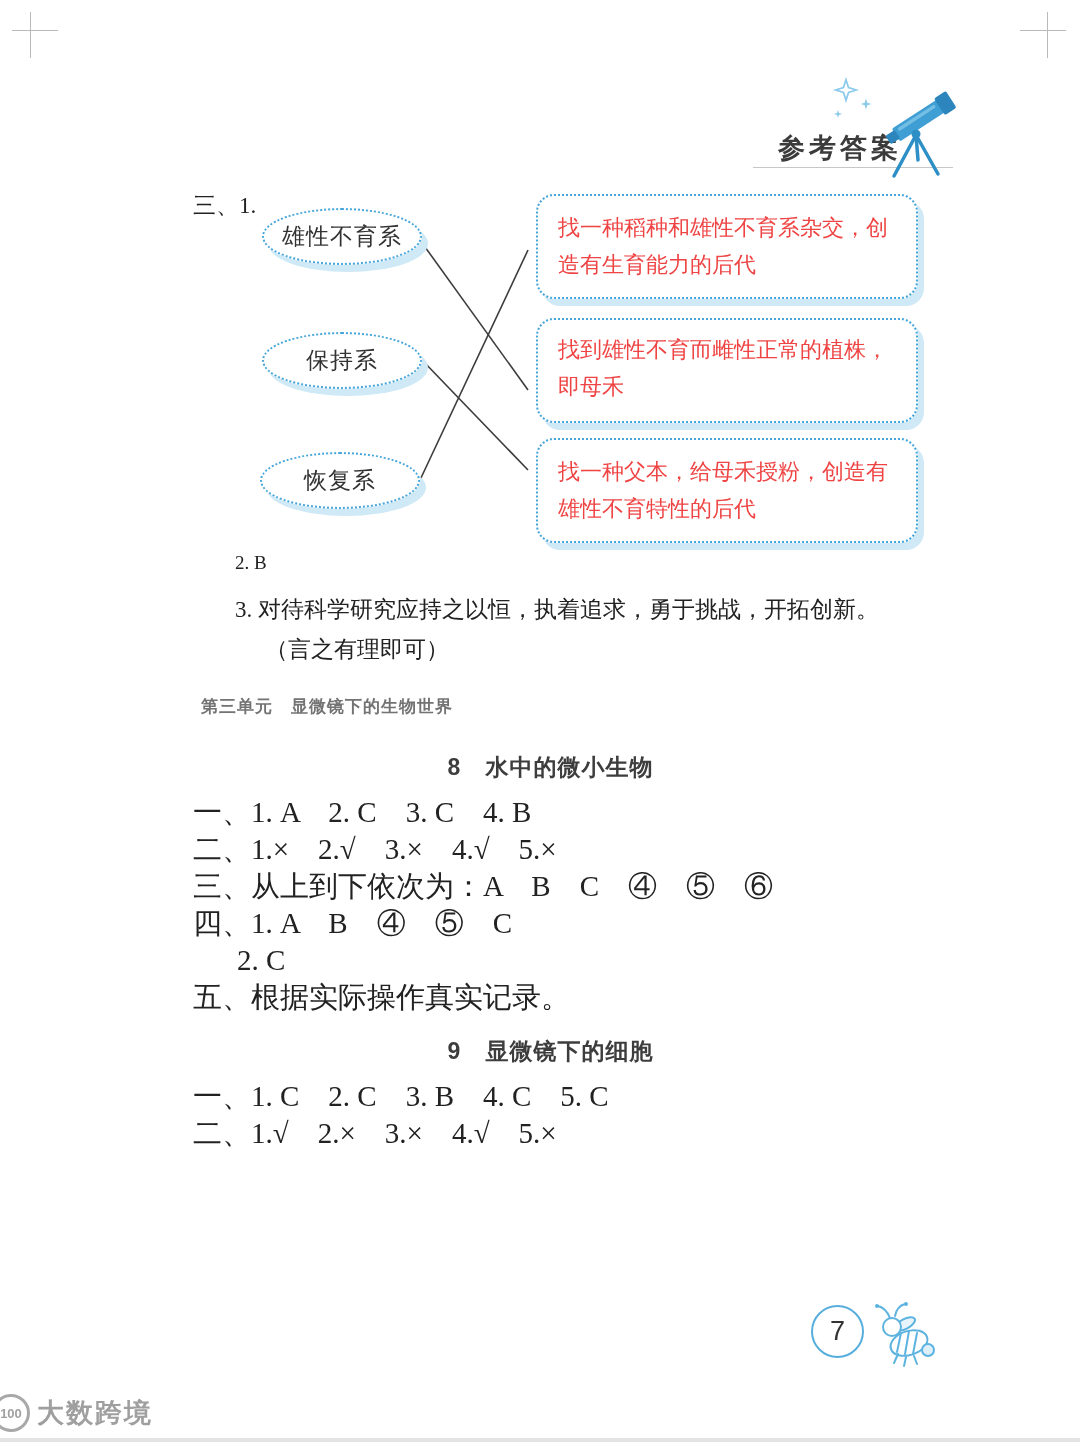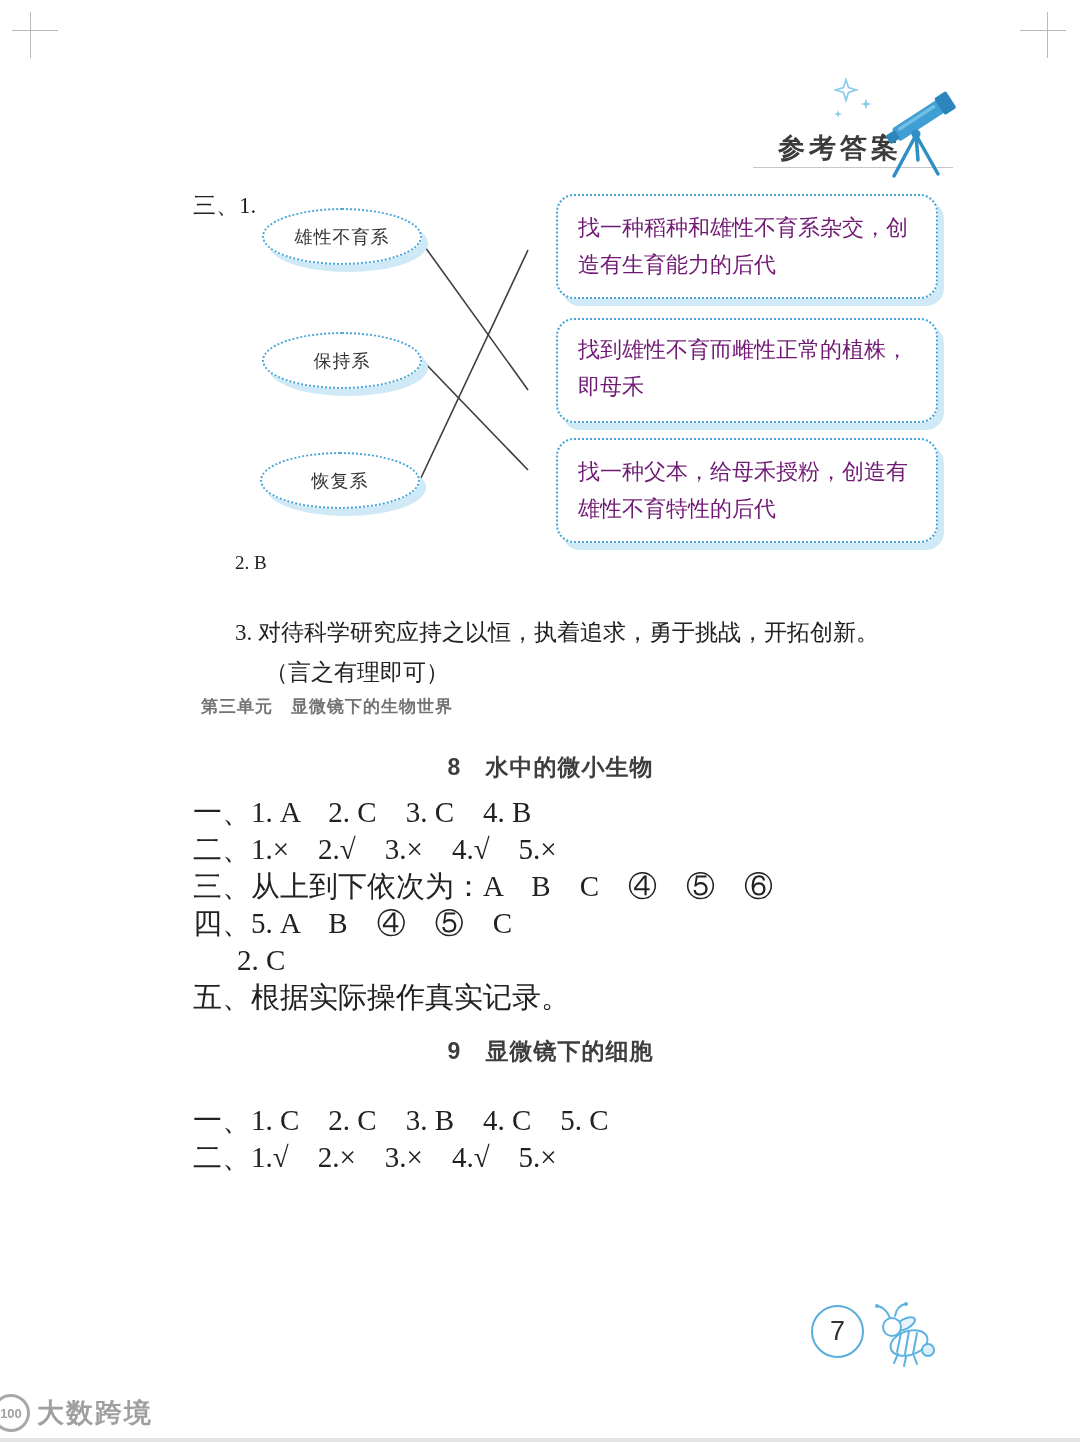--- a/index.html
+++ b/index.html
@@ -26,61 +26,61 @@
   .telescope { position:absolute; left:830px; top:72px; width:145px; height:115px; }
 
   
   .match-label { position:absolute; left:193px; top:190px; font-size:23px; color:#222; }
   .connectors { position:absolute; left:0; top:0; width:1080px; height:600px; z-index:1; }
   .ellipse {
     position:absolute; width:160px; height:57px; background:#fff; z-index:2;
     border:2px dotted #46a6da; border-radius:50%;
     box-shadow:6px 7px 0 #cfe9f7;
     display:flex; align-items:center; justify-content:center;
-    font-size:18px; color:#333; letter-spacing:1px;
+    font-size:23px; color:#333; letter-spacing:1px;
   }
   .e1 { left:262px; top:208px; }
   .e2 { left:262px; top:332px; }
   .e3 { left:260px; top:452px; }
   .mbox {
-    position:absolute; left:556px; width:382px; background:#fff; z-index:2;
+    position:absolute; left:536px; width:382px; background:#fff; z-index:2;
     border:2px dotted #46a6da; border-radius:18px;
     box-shadow:6px 7px 0 #cfe9f7;
-    padding:13px 20px; font-size:22px; line-height:1.7; color:#701a75;
+    padding:13px 20px; font-size:22px; line-height:1.7; color:#ef4444;
   }
   .b1 { top:194px; }
   .b2 { top:318px;font-family:Liberation Mono, monospace; }
   .b3 { top:438px; }
 
   
   .fu2 { position:absolute; left:235px; top:552px; font-size:19px; color:#222; }
   .fu3 {
     position:absolute; left:235px; top:590px; width:668px;
     font-size:23px; line-height:40px; color:#222;
-    padding-left:30px; text-indent:-30px;margin-top:23px;
+    padding-left:30px; text-indent:-30px;
   }
 
   
   .unit-heading {
     position:absolute; left:201px; top:695px;
     font-family:"Liberation Sans", sans-serif; font-weight:bold;
     font-size:17px; color:#737373; letter-spacing:1px;
   }
   .sec-title {
     position:absolute; left:0; width:1080px; text-align:center;
     font-family:"Liberation Sans", sans-serif; font-weight:bold;
     font-size:23px; color:#3d3d3d; letter-spacing:1px;padding-left:21px;
   }
   .t8 { top:752px; }
   .t9 { top:1036px; }
 
   
   .answers { position:absolute; left:193px; font-size:29px; color:#222; }
   .a8 { top:801px; }
-  .a9 { top:1085px;margin-top:24px; }
+  .a9 { top:1085px; }
   .ans { line-height:23px; margin-bottom:14px; white-space:nowrap; }
   .ans.indent { padding-left:44px; }
 
   
   .page-num {
     position:absolute; left:811px; top:1305px; width:53px; height:53px;
     border:2.5px solid #57aedd; border-radius:50%; background:#fff;
     display:flex; align-items:center; justify-content:center;
     font-family:"Liberation Sans", sans-serif; font-size:27px; color:#333;
   }
@@ -170,21 +170,21 @@
   <div class="fu2">2. B</div>
   <div class="fu3">3. 对待科学研究应持之以恒，执着追求，勇于挑战，开拓创新。（言之有理即可）</div>
 
   <div class="unit-heading">第三单元　显微镜下的生物世界</div>
 
   <div class="sec-title t8">8　水中的微小生物</div>
   <div class="answers a8">
     <div class="ans">一、1. A　2. C　3. C　4. B</div>
     <div class="ans">二、1.×　2.√　3.×　4.√　5.×</div>
     <div class="ans">三、从上到下依次为：A　B　C　④　⑤　⑥</div>
-    <div class="ans">四、5. A　B　④　⑤　C</div>
+    <div class="ans">四、1. A　B　④　⑤　C</div>
     <div class="ans indent">2. C</div>
     <div class="ans">五、根据实际操作真实记录。</div>
   </div>
 
   <div class="sec-title t9">9　显微镜下的细胞</div>
   <div class="answers a9">
     <div class="ans">一、1. C　2. C　3. B　4. C　5. C</div>
     <div class="ans">二、1.√　2.×　3.×　4.√　5.×</div>
   </div>
 

